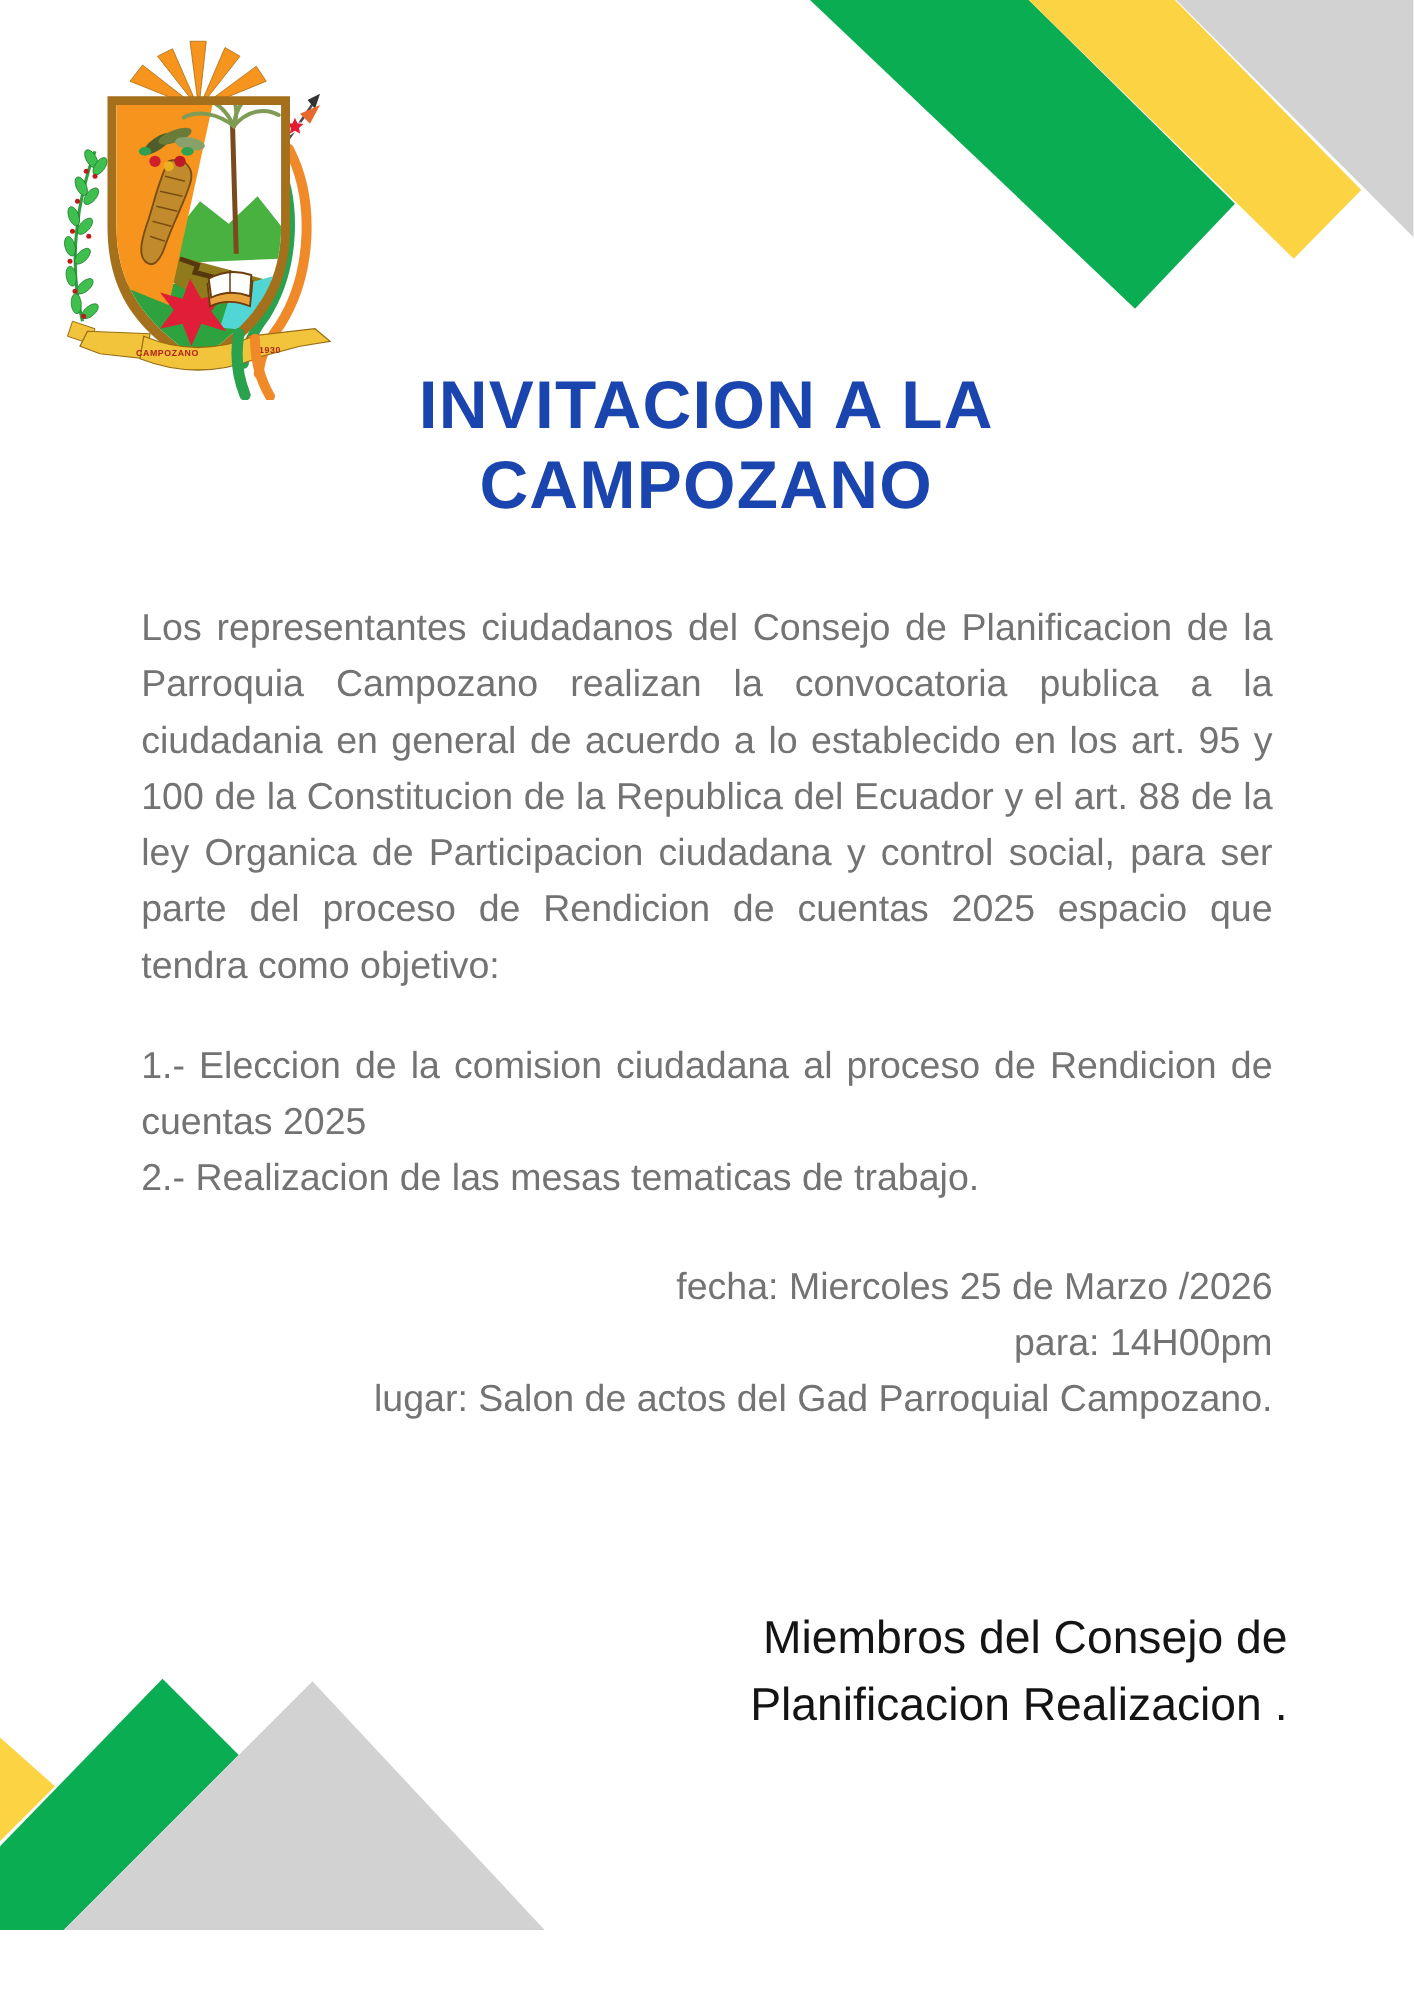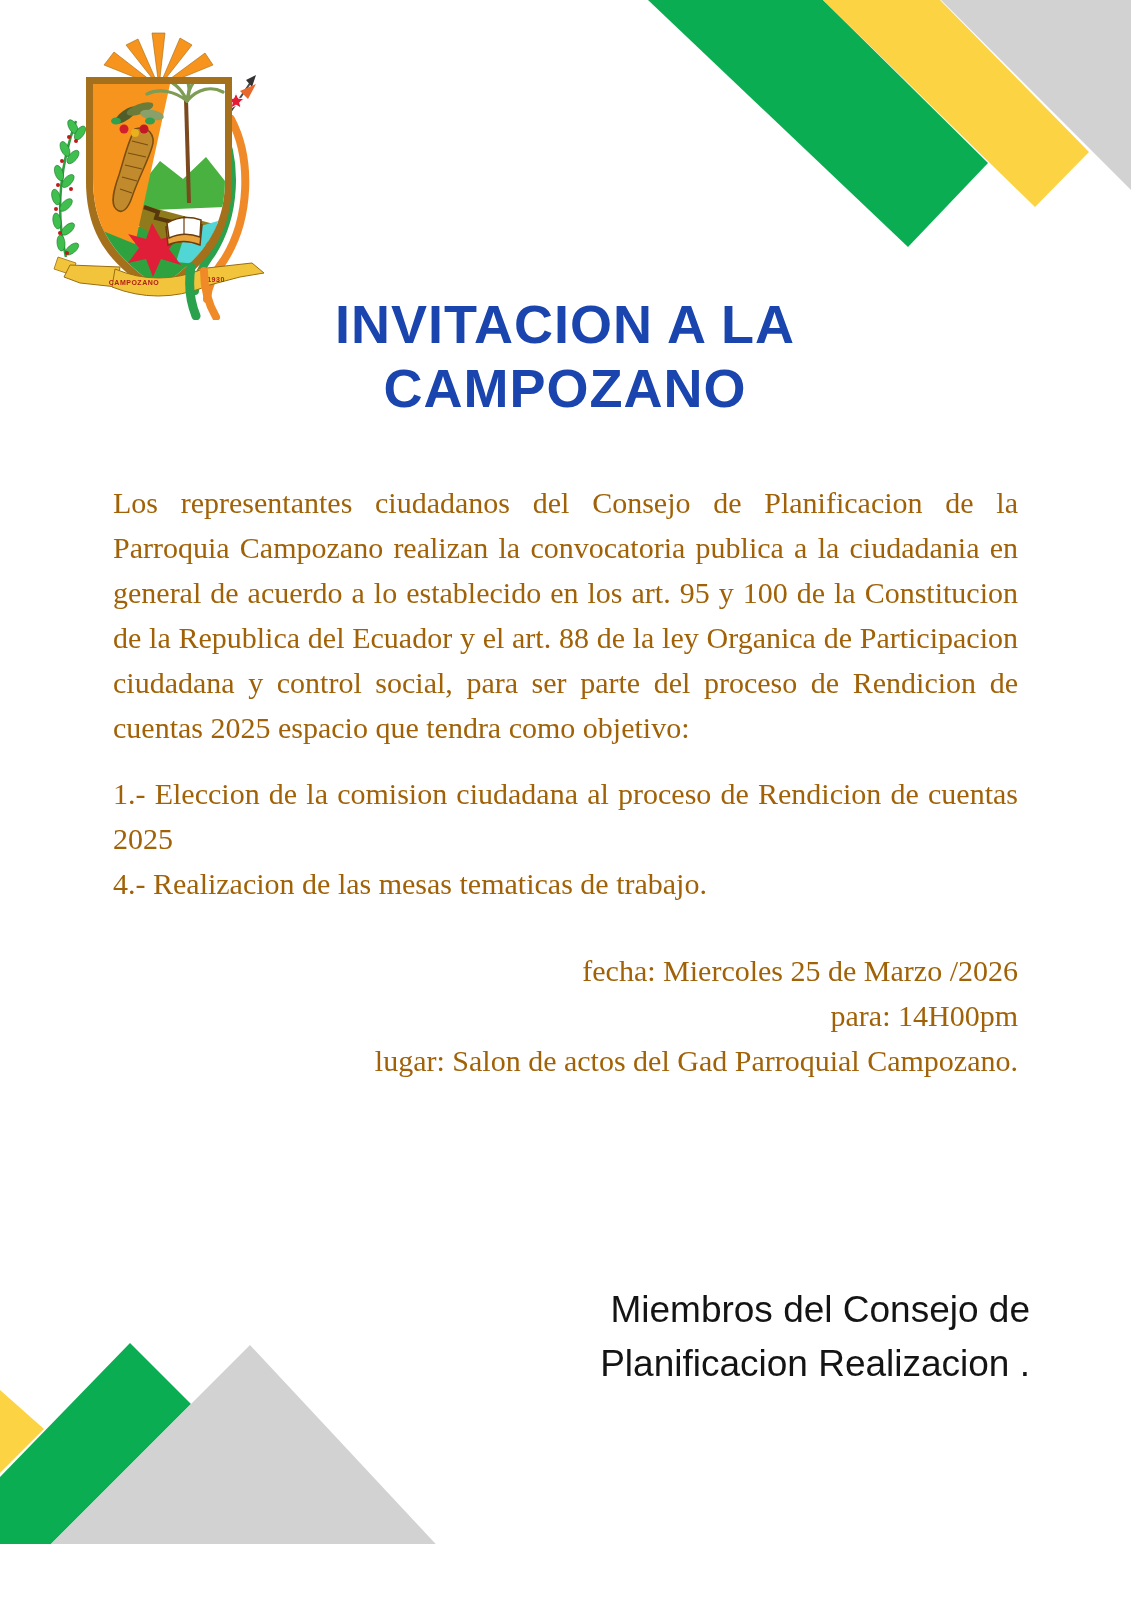--- a/index.html
+++ b/index.html
@@ -14,23 +14,23 @@
   .bg-decor{position:absolute;left:0;top:0;width:1131px;height:1600px;display:block;}
   .crest{position:absolute;left:40px;top:28px;width:235px;height:292px;}
   .crest svg{width:100%;height:100%;display:block;}
   .title{
     position:absolute;left:115px;top:292px;width:900px;
     margin:0;text-align:center;
     font-size:54px;line-height:64px;font-weight:800;
     letter-spacing:1px;color:#1b45ae;
   }
   .content{position:absolute;left:113px;top:480px;width:905px;}
-  .content p{margin:0;font-size:30px;line-height:45px;color:#a16207;font-family:Liberation Serif, serif;}
+  .content p{margin:0;font-size:30px;line-height:45px;color:#737373;}
   .para{text-align:justify;text-justify:inter-word;}
-  .list{margin-top:21px;}
+  .list{margin-top:35px;}
   .list p{text-align:justify;text-justify:inter-word;}
   .details{margin-top:42px;text-align:right;}
   .signature{
     position:absolute;left:480px;top:1283px;width:550px;
     text-align:right;font-size:37px;line-height:54px;color:#141414;
   }
 </style>
 </head>
 <body>
 
@@ -169,21 +169,21 @@
       </g>
     </svg>
   </div>
 
   <h1 class="title"><span>INVITACION A LA</span><br><span>CAMPOZANO</span></h1>
 
   <div class="content">
     <p class="para">Los representantes ciudadanos del Consejo de Planificacion de la Parroquia Campozano  realizan la convocatoria publica a la ciudadania en general de acuerdo a lo establecido en los art. 95 y 100 de la Constitucion de la Republica del Ecuador y el art. 88 de la ley Organica de Participacion ciudadana y control social, para ser parte del proceso de Rendicion de cuentas 2025 espacio que tendra como objetivo:</p>
     <div class="list">
       <p>1.- Eleccion de la comision ciudadana al proceso de Rendicion de cuentas 2025</p>
-      <p>4.- Realizacion de las mesas tematicas de trabajo.</p>
+      <p>2.- Realizacion de las mesas tematicas de trabajo.</p>
     </div>
     <div class="details">
       <p>fecha: Miercoles 25 de Marzo /2026</p>
       <p>para: 14H00pm</p>
       <p>lugar: Salon de actos del Gad Parroquial Campozano.</p>
     </div>
   </div>
 
   <div class="signature"><span>Miembros del Consejo de</span><br><span>Planificacion Realizacion .</span></div>
 

